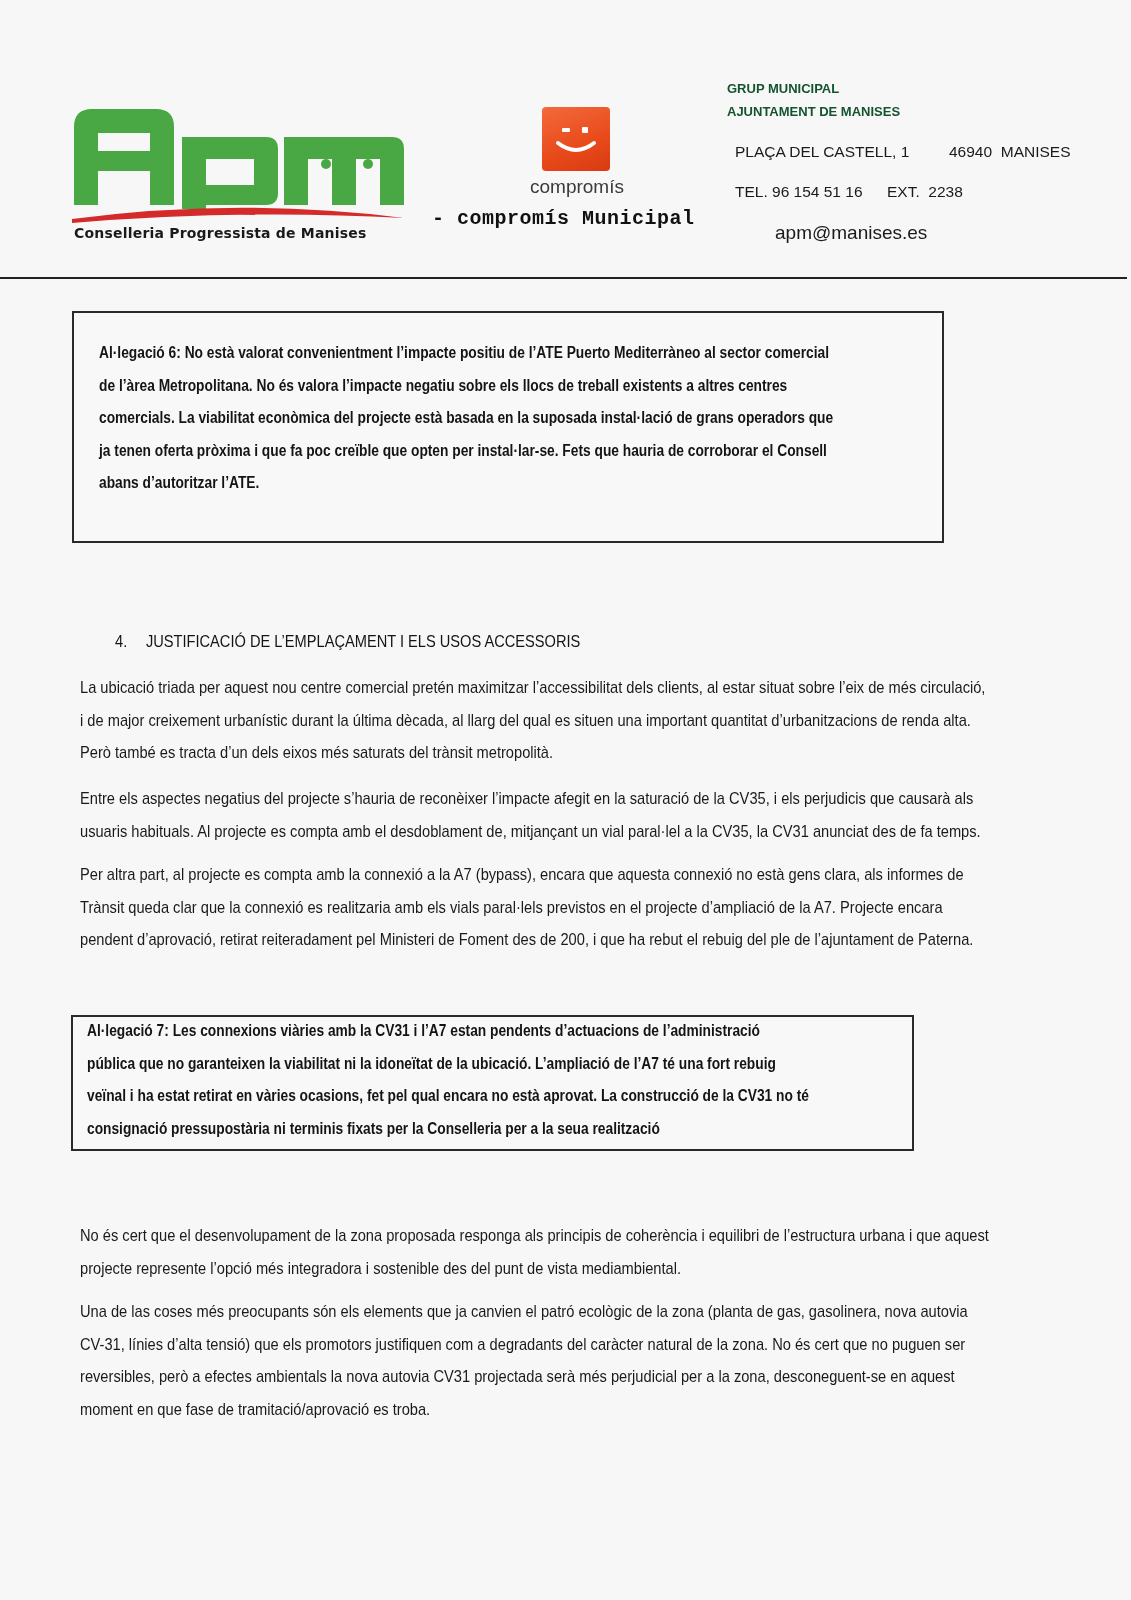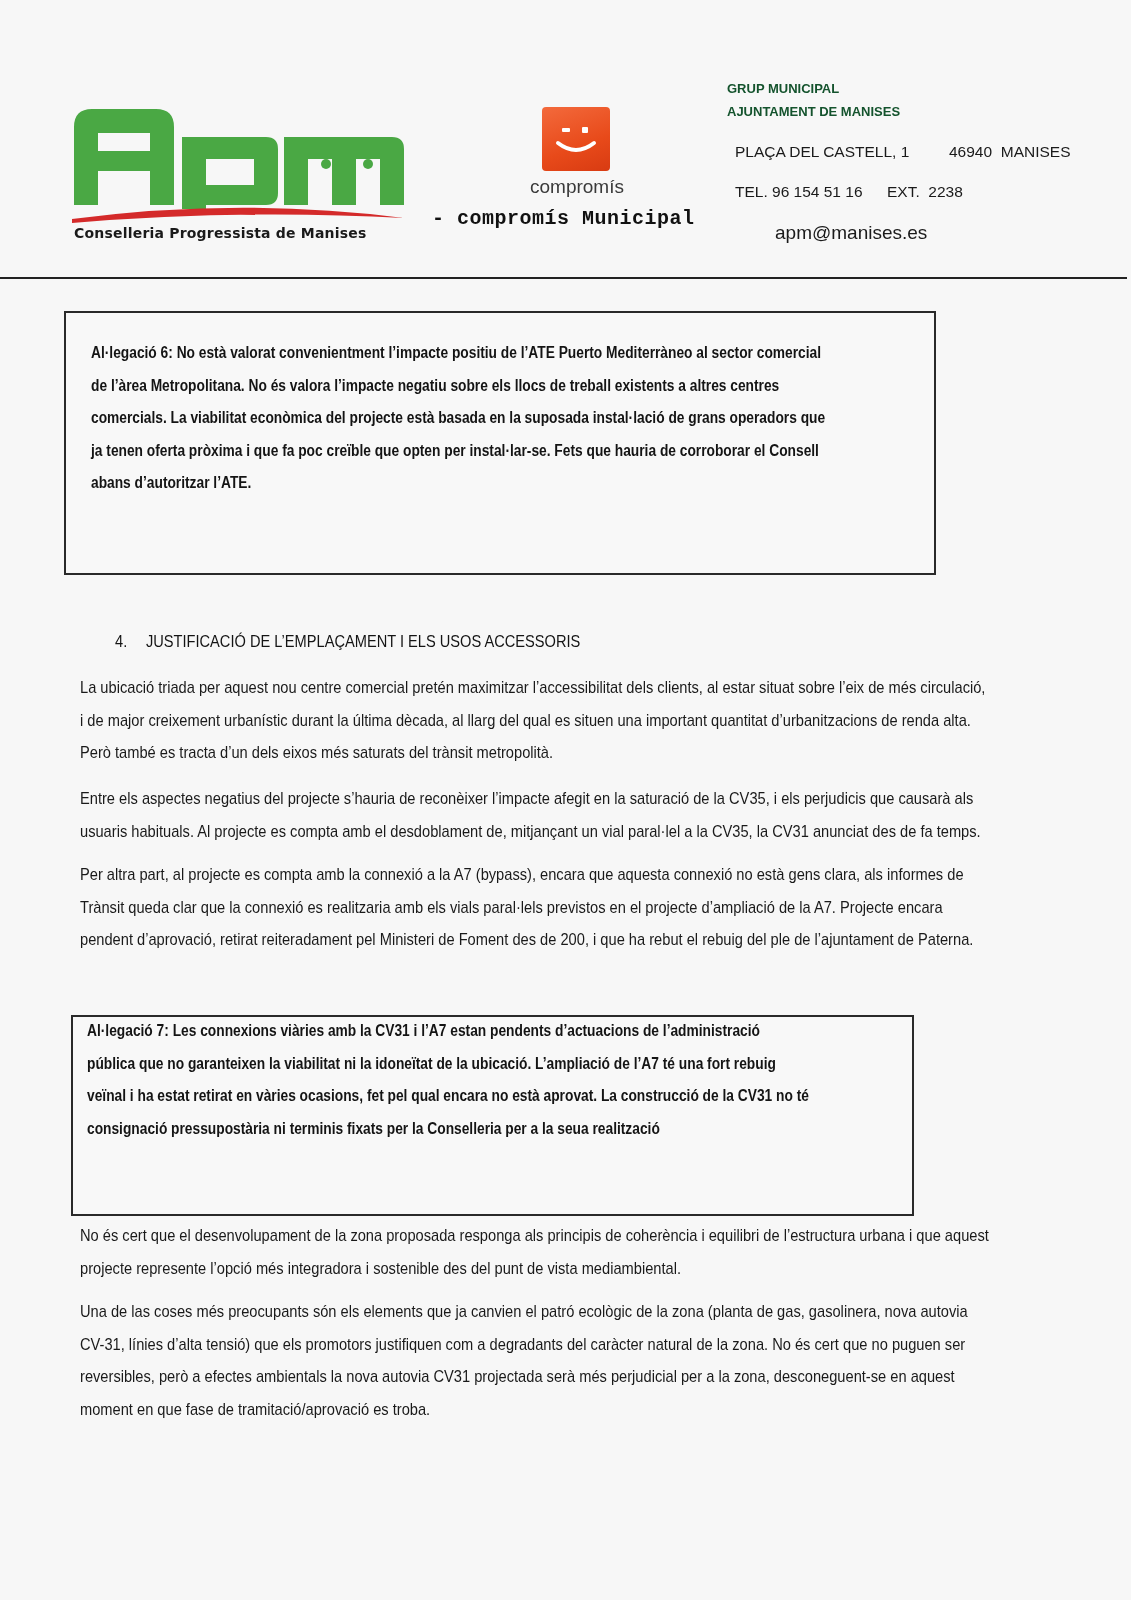--- a/index.html
+++ b/index.html
@@ -114,21 +114,21 @@
   <div class="org-title">AJUNTAMENT DE MANISES</div>
   <div class="org-line" style="top:66px;">PLAÇA DEL CASTELL, 1</div>
   <div class="org-line" style="top:66px; left:222px;">46940  MANISES</div>
   <div class="org-line" style="top:106px;">TEL. 96 154 51 16</div>
   <div class="org-line" style="top:106px; left:160px;">EXT.  2238</div>
   <div class="org-email" style="top:145px;">apm@manises.es</div>
 </div>
 
 <div class="abs header-rule"></div>
 
-<div class="abs box" style="left:64px; top:311px; width:872px; height:264px;text-decoration:underline;">
+<div class="abs box" style="left:72px; top:311px; width:872px; height:232px;text-decoration:underline;">
   <div class="box-text" style="position:absolute; left:25px; top:24px;">
     <div>Al·legació 6: No està valorat convenientment l’impacte positiu de l’ATE Puerto Mediterràneo al sector comercial</div>
     <div>de l’àrea Metropolitana. No és valora l’impacte negatiu sobre els llocs de treball existents a altres centres</div>
     <div>comercials. La viabilitat econòmica del projecte està basada en la suposada instal·lació de grans operadors que</div>
     <div>ja tenen oferta pròxima i que fa poc creïble que opten per instal·lar-se. Fets que hauria de corroborar el Consell</div>
     <div>abans d’autoritzar l’ATE.</div>
   </div>
 </div>
 
 <div class="abs heading">
@@ -145,21 +145,21 @@
   <div>Entre els aspectes negatius del projecte s’hauria de reconèixer l’impacte afegit en la saturació de la CV35, i els perjudicis que causarà als</div>
   <div>usuaris habituals. Al projecte es compta amb el desdoblament de, mitjançant un vial paral·lel a la CV35, la CV31 anunciat des de fa temps.</div>
 </div>
 
 <div class="abs para" style="top:858px;">
   <div>Per altra part, al projecte es compta amb la connexió a la A7 (bypass), encara que aquesta connexió no està gens clara, als informes de</div>
   <div>Trànsit queda clar que la connexió es realitzaria amb els vials paral·lels previstos en el projecte d’ampliació de la A7. Projecte encara</div>
   <div>pendent d’aprovació, retirat reiteradament pel Ministeri de Foment des de 200, i que ha rebut el rebuig del ple de l’ajuntament de Paterna.</div>
 </div>
 
-<div class="abs box" style="left:71px; top:1015px; width:843px; height:201px;">
+<div class="abs box" style="left:71px; top:1015px; width:843px; height:136px;">
   <div class="box-text" style="position:absolute; left:14px; top:-2px;">
     <div>Al·legació 7: Les connexions viàries amb la CV31 i l’A7 estan pendents d’actuacions de l’administració</div>
     <div>pública que no garanteixen la viabilitat ni la idoneïtat de la ubicació. L’ampliació de l’A7 té una fort rebuig</div>
     <div>veïnal i ha estat retirat en vàries ocasions, fet pel qual encara no està aprovat. La construcció de la CV31 no té</div>
     <div>consignació pressupostària ni terminis fixats per la Conselleria per a la seua realització</div>
   </div>
 </div>
 
 <div class="abs para" style="top:1219px;">
   <div>No és cert que el desenvolupament de la zona proposada responga als principis de coherència i equilibri de l’estructura urbana i que aquest</div>

